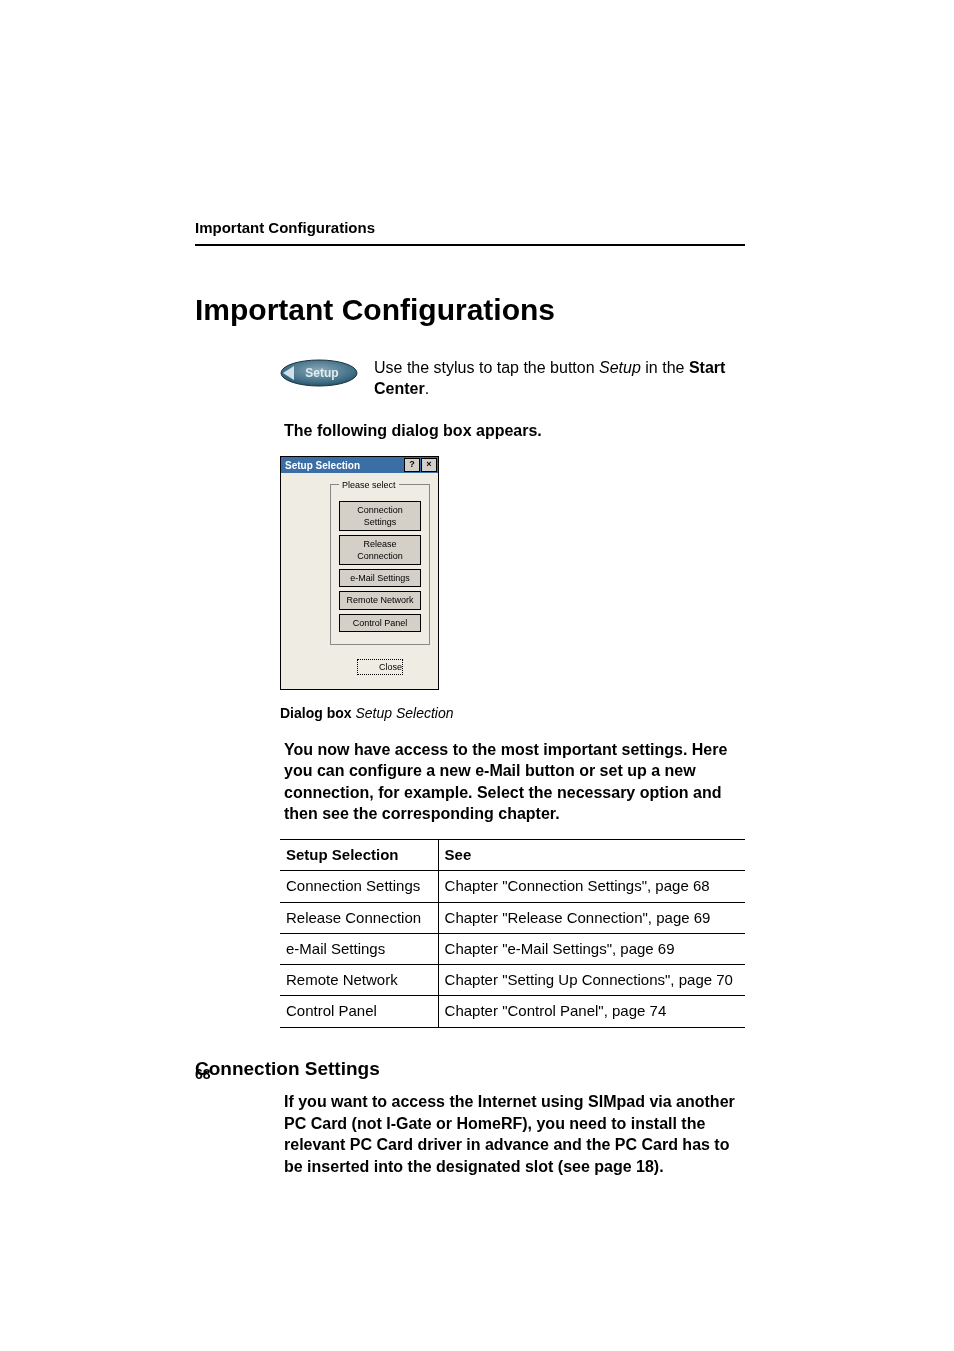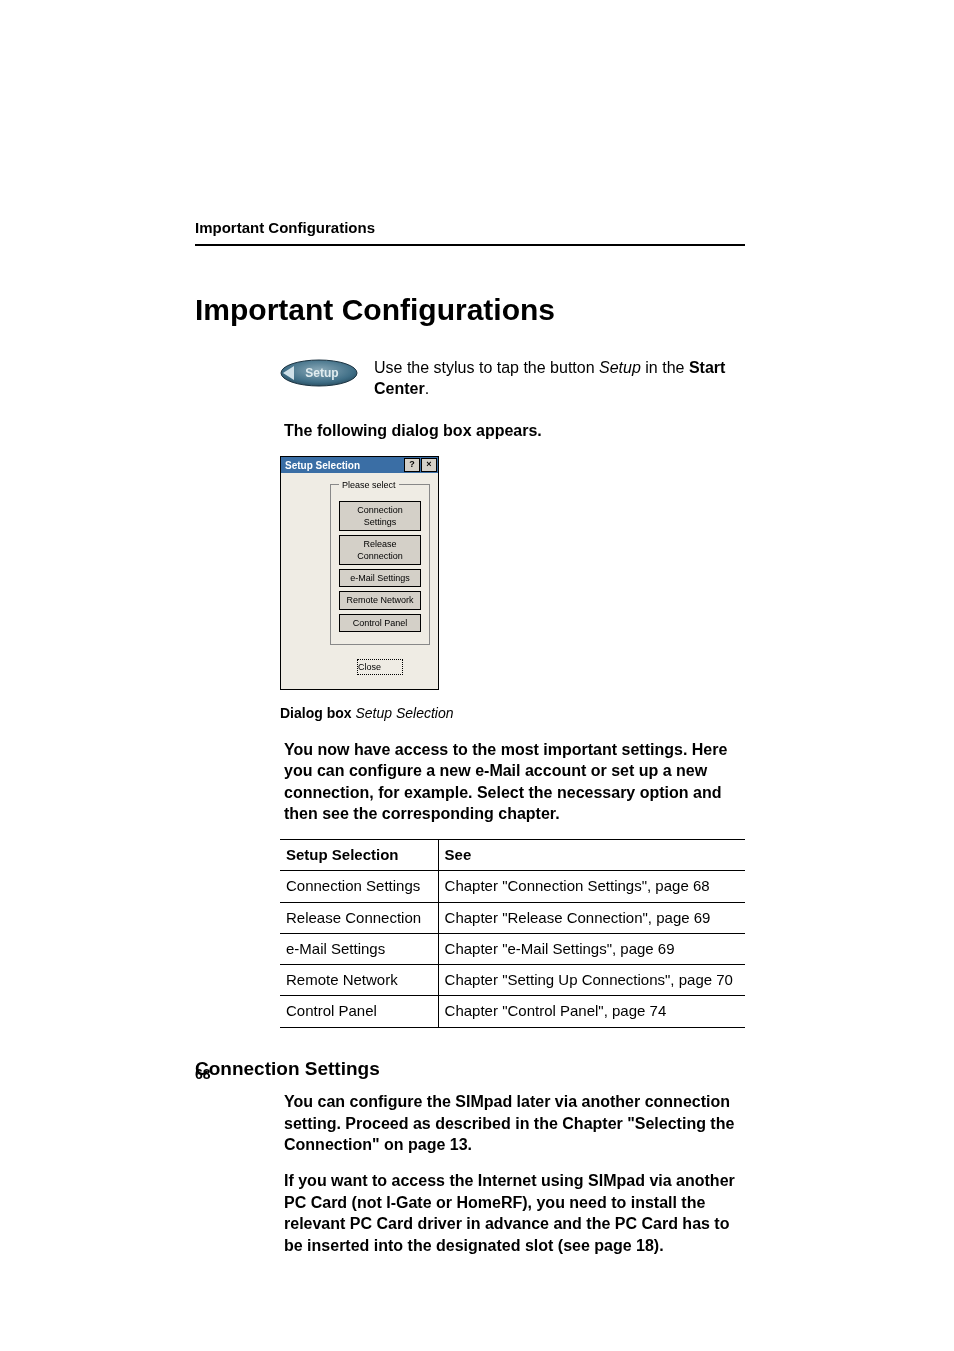--- a/index.html
+++ b/index.html
@@ -99,21 +99,21 @@
     background:#d4d0c8;
     text-align:center;
     padding:2px 2px;
     margin:4px 0;
     font-size:9px;
   }
   .dlg-close {
     margin: 14px auto 4px auto;
     width: 44px;
     border:1px dotted #000;
-    text-align:left;
+    text-align:right;
     font-size:9px;
     padding:1px 0;
   }
   .caption { font-size: 14px; margin-bottom: 16px; }
   .caption .lbl { font-weight:700; }
   .caption .val { font-style: italic; }
 
   table.sel {
     border-collapse: collapse;
     width: 100%;
@@ -202,21 +202,21 @@
         <div class="dlg-close">Close</div>
       </div>
     </div>
 
     <div class="caption">
       <span class="lbl">Dialog box</span>
       <span> </span>
       <span class="val">Setup Selection</span>
     </div>
 
-    <p class="para">You now have access to the most important settings. Here you can configure a new e-Mail account or set up a new connection, for example. Select the necessary option and then see the corresponding chapter.</p>
+    <p class="para">You now have access to the most important settings. Here you can configure a new e-Mail button or set up a new connection, for example. Select the necessary option and then see the corresponding chapter.</p>
 
     <table class="sel">
       <thead>
         <tr>
           <th class="col1">Setup Selection</th>
           <th>See</th>
         </tr>
       </thead>
       <tbody>
         <tr>
@@ -240,19 +240,18 @@
           <td>Chapter "Control Panel",  page 74</td>
         </tr>
       </tbody>
     </table>
 
   </div>
 
   <h2 class="section">Connection Settings</h2>
 
   <div class="content">
-    <p class="para">You can configure the SIMpad later via another connection setting. Proceed as described in the Chapter "Selecting the Connection" on page 13.</p>
     <p class="para">If you want to access the Internet using SIMpad via another PC Card (not I-Gate or HomeRF), you need to install the relevant PC Card driver in advance and the PC Card has to be inserted into the designated slot (see page 18).</p>
   </div>
 
 </div>
 
 <div class="page-number">68</div>
 
 </body></html>

